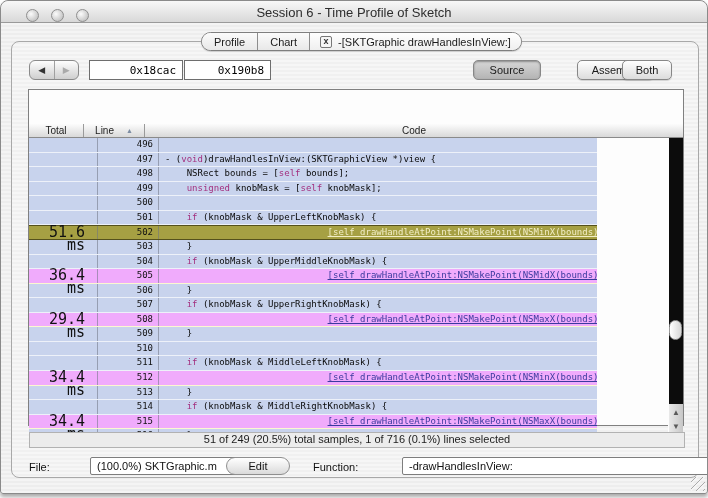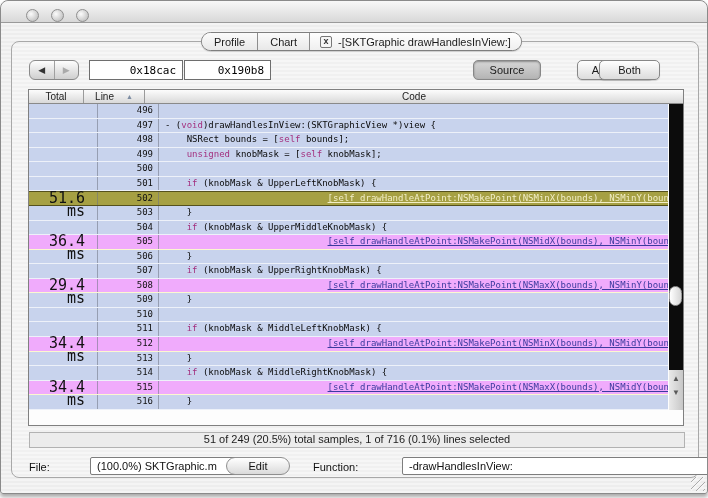--- a/index.html
+++ b/index.html
@@ -52,34 +52,34 @@
     background:#fff; font-family:"DejaVu Sans Mono", monospace; font-size:11px;
     text-align:right; padding:0 6px; color:#000; }
   .af1{ left:88px; width:94px; } .af2{ left:183px; width:87px; }
 
   .viewbtn{ position:absolute; top:59px; height:20px; border:1px solid #878787;
     border-radius:5px; font-size:11px; color:#1a1a1a; display:flex; align-items:center;
     justify-content:center; background:linear-gradient(180deg,#ffffff,#dcdcdc);
     box-shadow:0 1px 1px rgba(0,0,0,.15); }
   .vb-source{ left:472px; width:68px; background:linear-gradient(180deg,#d6d6d6,#b4b4b4);
     box-shadow:inset 0 1px 2px rgba(0,0,0,.35); }
-  .vb-assembly{ left:549px; width:77px;margin-left:27px; } .vb-both{ left:598px; width:61px; }
+  .vb-assembly{ left:549px; width:77px;margin-left:27px; } .vb-both{ left:621px; width:50px; }
 
   .tablebox{ position:absolute; left:27px; top:88px; width:656px; height:337px;
     border:1px solid #808080; background:#fdfdfd; }
   .thead{ display:flex; height:14px; background:linear-gradient(180deg,#fcfcfc,#d9d9d9);
-    border-bottom:1px solid #8a8a8a; font-size:10px; color:#1c1c1c; }
+    border-bottom:1px solid #8a8a8a; font-size:10px; color:#1c1c1c;margin-top:34px; }
   .th{ display:flex; align-items:center; justify-content:center; }
   .th-total{ width:55px; border-right:1px solid #9a9a9a; }
   .th-line{ width:61px; border-right:1px solid #9a9a9a; gap:12px; }
   .th-code{ flex:1; }
   .sortarrow{ font-size:7px; color:#7d8da3; }
 
   .tbody{ position:relative; height:306px; }
-  .row{ display:flex; width:640px; height:14.57px;
+  .row{ display:flex; width:568px; height:14.57px;
     background:#c8d3ed; border-bottom:1px solid #edf1f9; }
   .row.hl{ background:#f0abfc; border-bottom:1px solid #fbf8d0; }
   .row.sel{ background:#a6a043; border-top:1px solid #55511c; border-bottom:1px solid #55511c; }
   .c-total{ width:55px; text-align:right; padding-right:12px;
     font-family:"DejaVu Sans Mono", monospace; font-size:15px; line-height:13px; color:#111;
     border-right:1px solid rgba(110,115,130,.55);margin-left:14px; }
   .c-line{ width:61px; text-align:right; padding-right:5px;
     font-family:"DejaVu Sans Mono", monospace; font-size:9px; line-height:13px; color:#111;
     border-right:1px solid rgba(110,115,130,.55); }
   .c-code{ flex:1; overflow:hidden; white-space:pre;
@@ -120,20 +120,21 @@
     background:repeating-linear-gradient(135deg, transparent 0 3px, #ababab 3px 4px, #f5f5f5 4px 5px); }
 </style>
 </head>
 <body>
 
 <div class="window">
   <div class="titlebar">
     <div class="light l1"></div>
     <div class="light l2"></div>
     <div class="light l3"></div>
+    <div class="title">Session 6 - Time Profile of Sketch</div>
   </div>
 
   <div class="tabctrl">
     <div class="tab">Profile</div>
     <div class="tab">Chart</div>
     <div class="tab active">
       <span class="closebox">x</span>
       <span>-[SKTGraphic drawHandlesInView:]</span>
     </div>
   </div>

